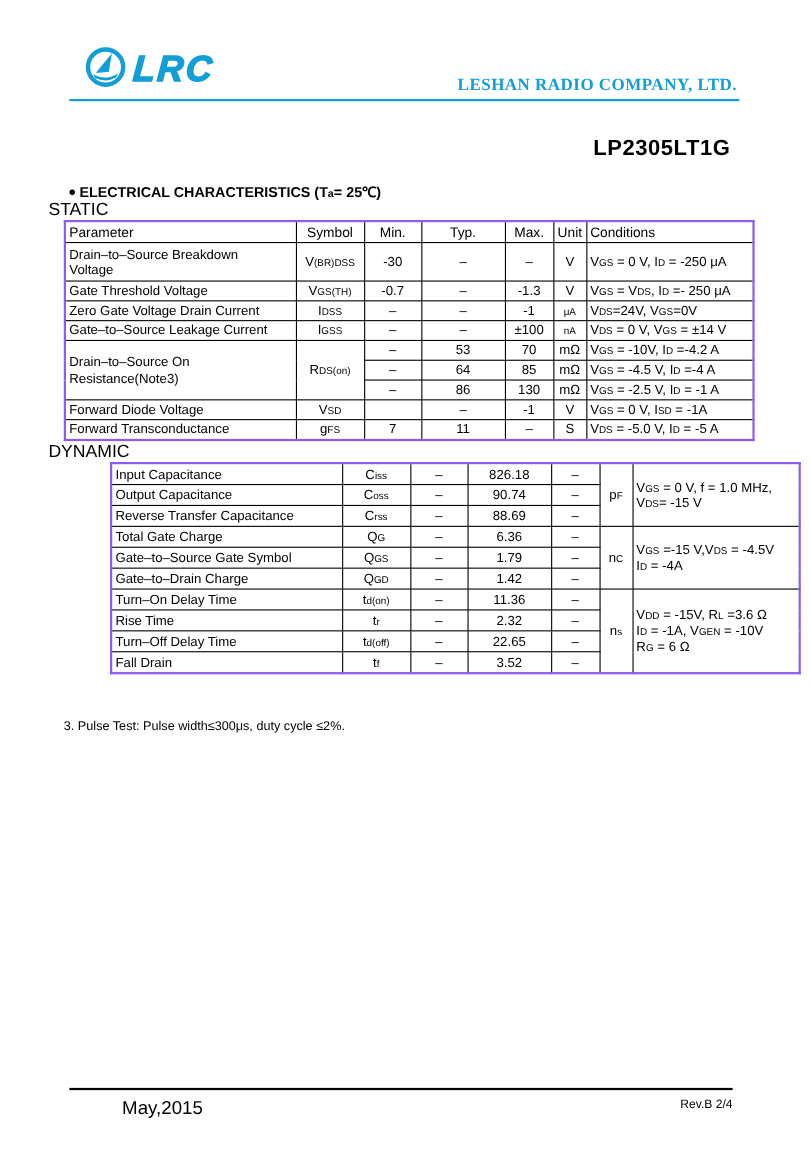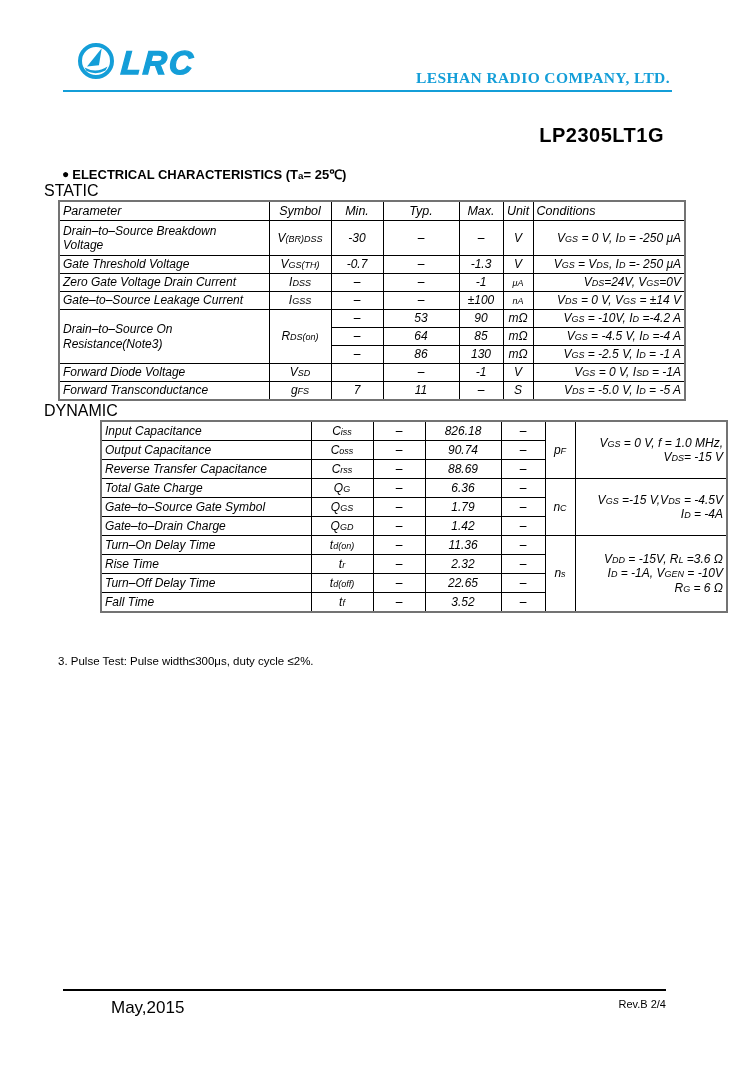--- a/index.html
+++ b/index.html
@@ -25,37 +25,37 @@
   
   .section-title { position:absolute; left:62px; top:165px; font-weight:bold; font-size:13px; display:flex; align-items:center; gap:3px; }
   .bullet { font-size:12px; line-height:1; }
   .sub-label { position:absolute; left:44px; font-size:16px; }
   .static-label { top:182px; }
   .dynamic-label { top:402px; }
 
   
   table.chars {
     position:absolute; left:58px; width:626px; border-collapse:collapse; table-layout:fixed;
-    border:2px solid #737373; font-size:12px;font-style:italic;
+    border:2px solid #8b5cf6; font-size:12px;
   }
   #static-table { top:200px; }
   #dynamic-table { top:420px;margin-left:42px; }
   .chars th, .chars td {
     border:1px solid #000; padding:0 3px; height:17px; line-height:1.18;
     vertical-align:middle; overflow:hidden; font-weight:normal;
   }
   #dynamic-table td { height:18px; }
   .chars th { font-size:12.5px; height:18px; }
   .left { text-align:left; }
   .ctr { text-align:center; }
   .pre { white-space:pre-line; }
   .h2 td { height:34px; }
   .vb { vertical-align:bottom; padding-bottom:1px; }
   .sub { font-size:0.75em; }
-  .cond { font-size:12px;text-align:right; }
+  .cond { font-size:12px; }
 
   
   .footnote { position:absolute; left:58px; top:611px; font-size:11.5px;margin-top:44px; }
   .footer-rule { position:absolute; left:63px; top:989px; width:603px; height:2px; background:#000; }
   .footer-date { position:absolute; left:111px; top:998px; font-size:17px; }
   .footer-rev { position:absolute; right:70px; top:998px; font-size:11px; }
 </style>
 </head>
 <body>
 
@@ -135,21 +135,21 @@
       <td class="ctr">±100</td>
       <td class="ctr"><span class="sub">nA</span></td>
       <td class="left cond">V<span class="sub">DS</span> = 0 V, V<span class="sub">GS</span> = ±14 V</td>
     </tr>
     <tr>
       <td class="left pre" rowspan="3">Drain–to–Source On
 Resistance(Note3)</td>
       <td class="ctr" rowspan="3">R<span class="sub">DS(on)</span></td>
       <td class="ctr">–</td>
       <td class="ctr">53</td>
-      <td class="ctr">90</td>
+      <td class="ctr">70</td>
       <td class="ctr">mΩ</td>
       <td class="left cond">V<span class="sub">GS</span> = -10V, I<span class="sub">D</span> =-4.2 A</td>
     </tr>
     <tr>
       <td class="ctr">–</td>
       <td class="ctr">64</td>
       <td class="ctr">85</td>
       <td class="ctr">mΩ</td>
       <td class="left cond">V<span class="sub">GS</span> = -4.5 V, I<span class="sub">D</span> =-4 A</td>
     </tr>
@@ -261,21 +261,21 @@
       <td class="ctr">–</td>
     </tr>
     <tr>
       <td class="left">Turn–Off Delay Time</td>
       <td class="ctr">t<span class="sub">d(off)</span></td>
       <td class="ctr">–</td>
       <td class="ctr">22.65</td>
       <td class="ctr">–</td>
     </tr>
     <tr>
-      <td class="left">Fall Time</td>
+      <td class="left">Fall Drain</td>
       <td class="ctr">t<span class="sub">f</span></td>
       <td class="ctr">–</td>
       <td class="ctr">3.52</td>
       <td class="ctr">–</td>
     </tr>
   </tbody>
     </table>
 
   <div class="footnote">3. Pulse Test: Pulse width≤300μs, duty cycle ≤2%.</div>
 

